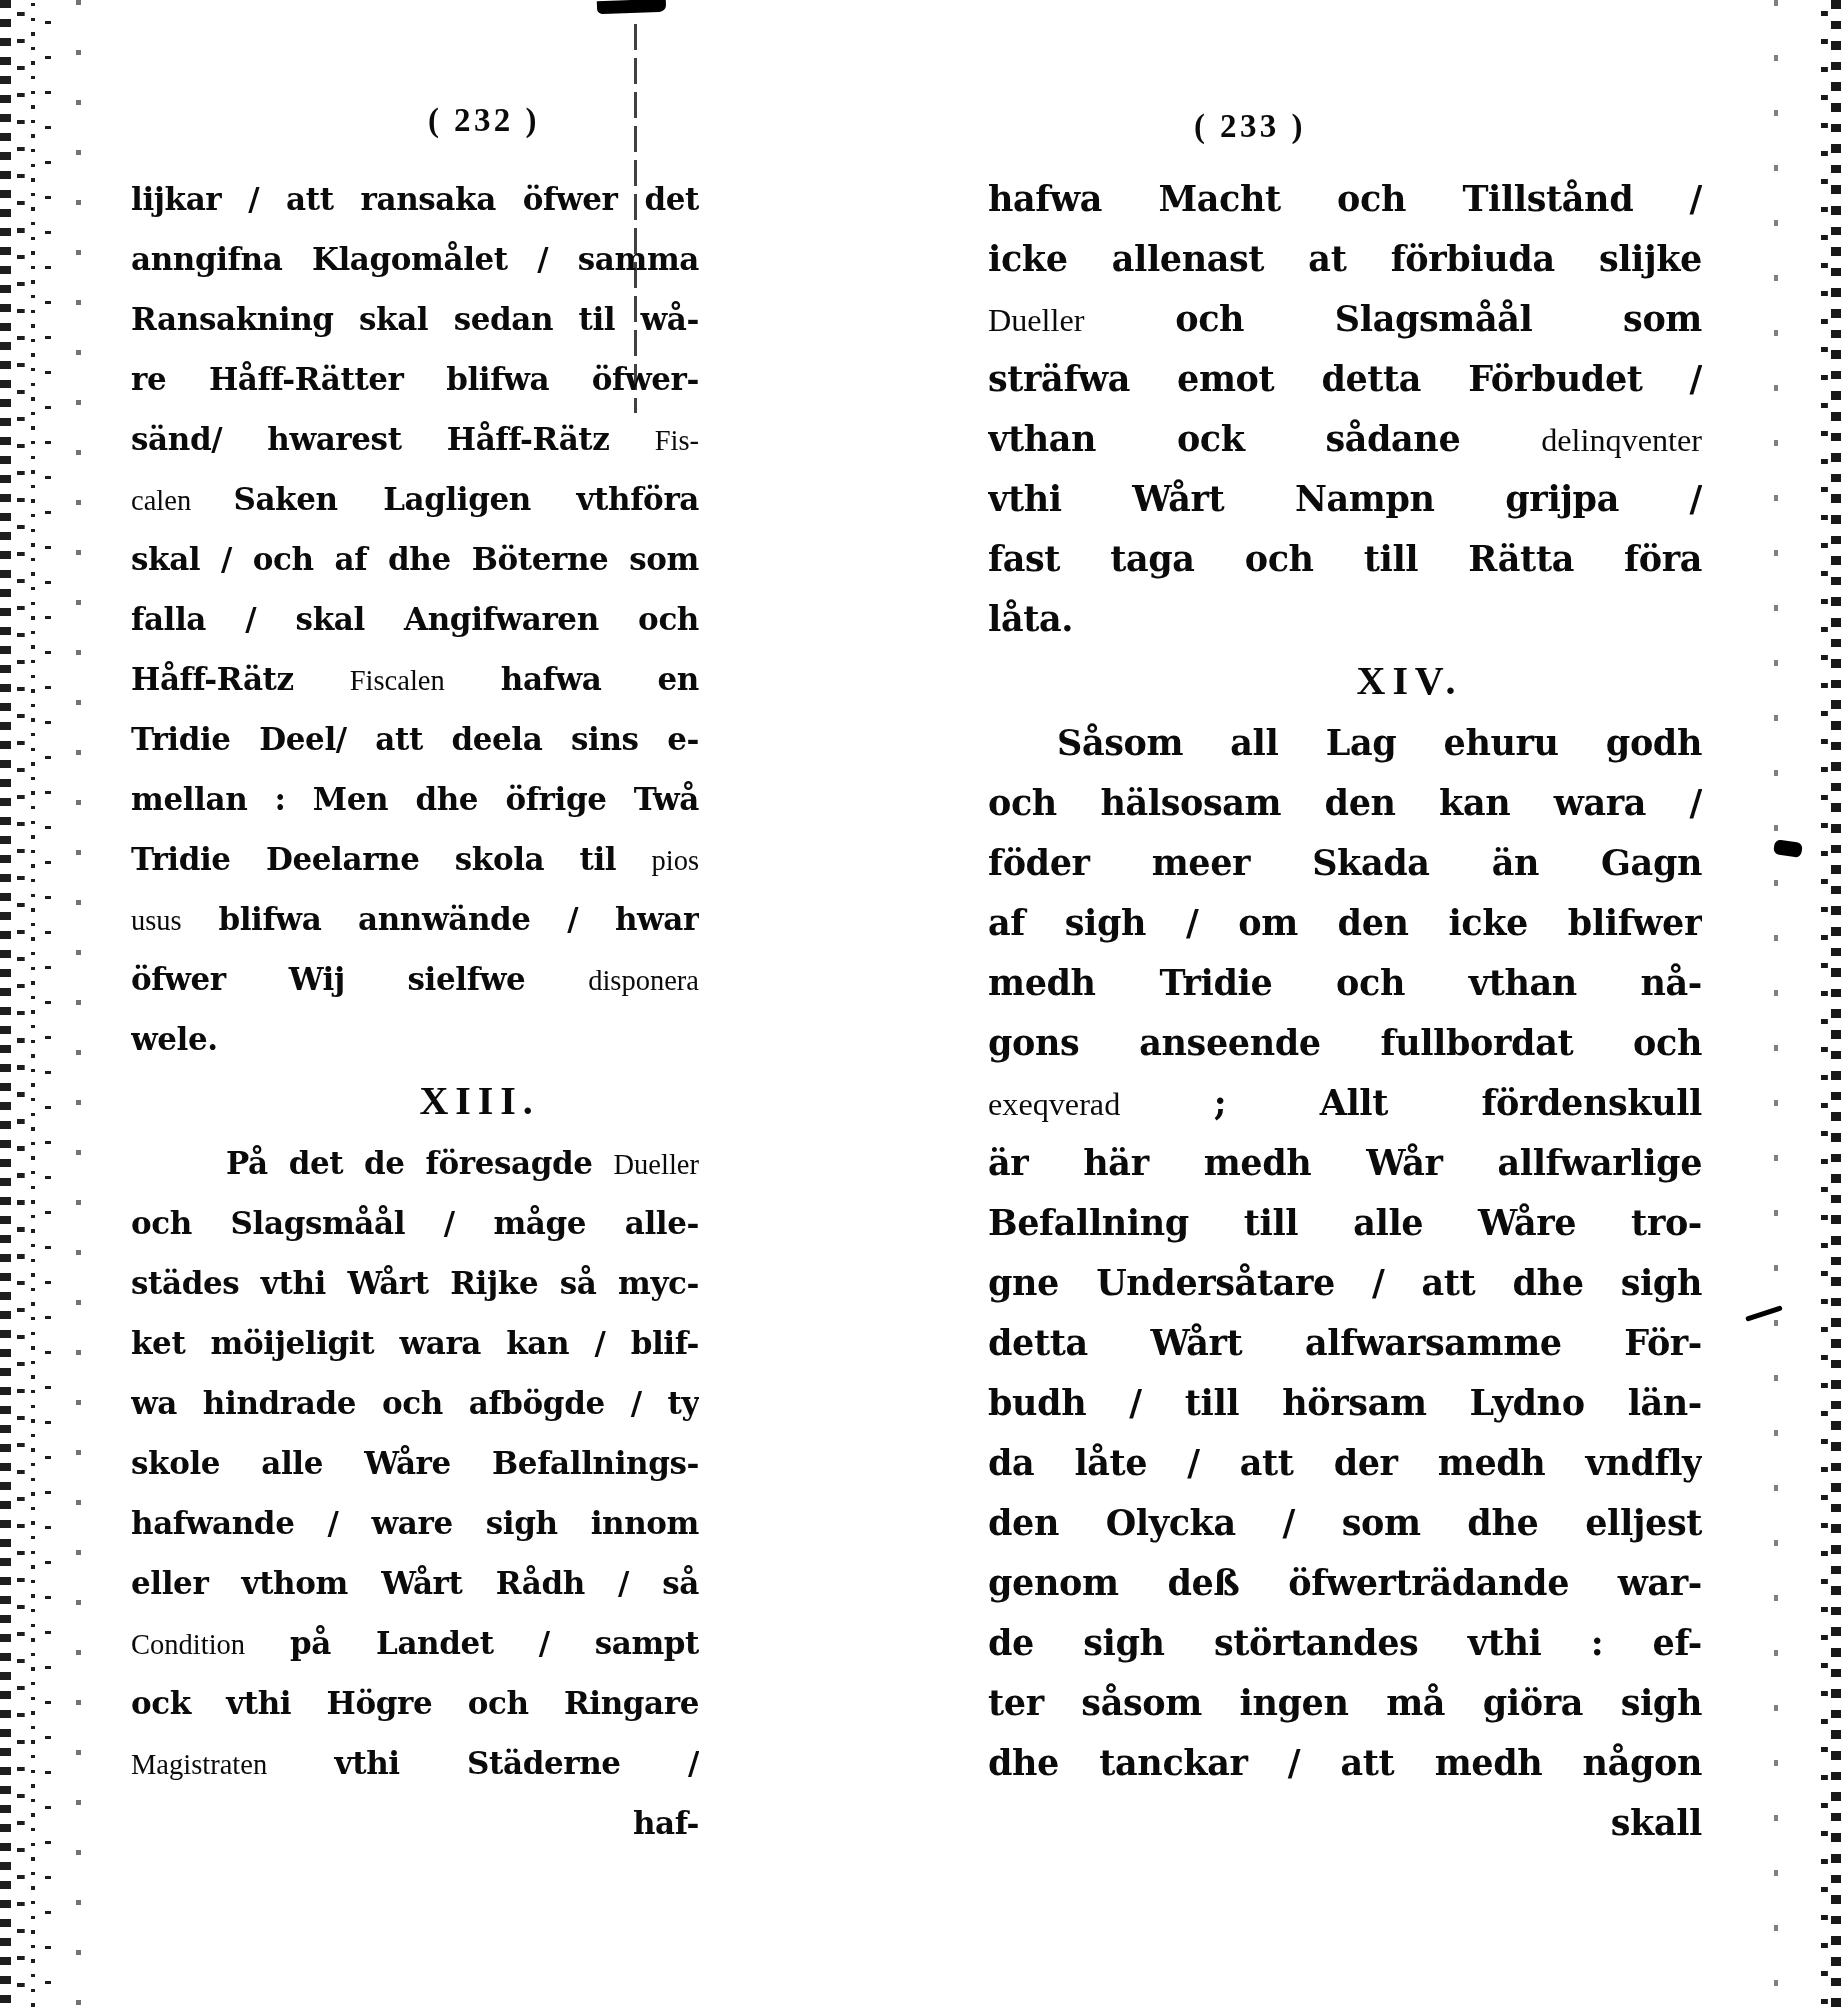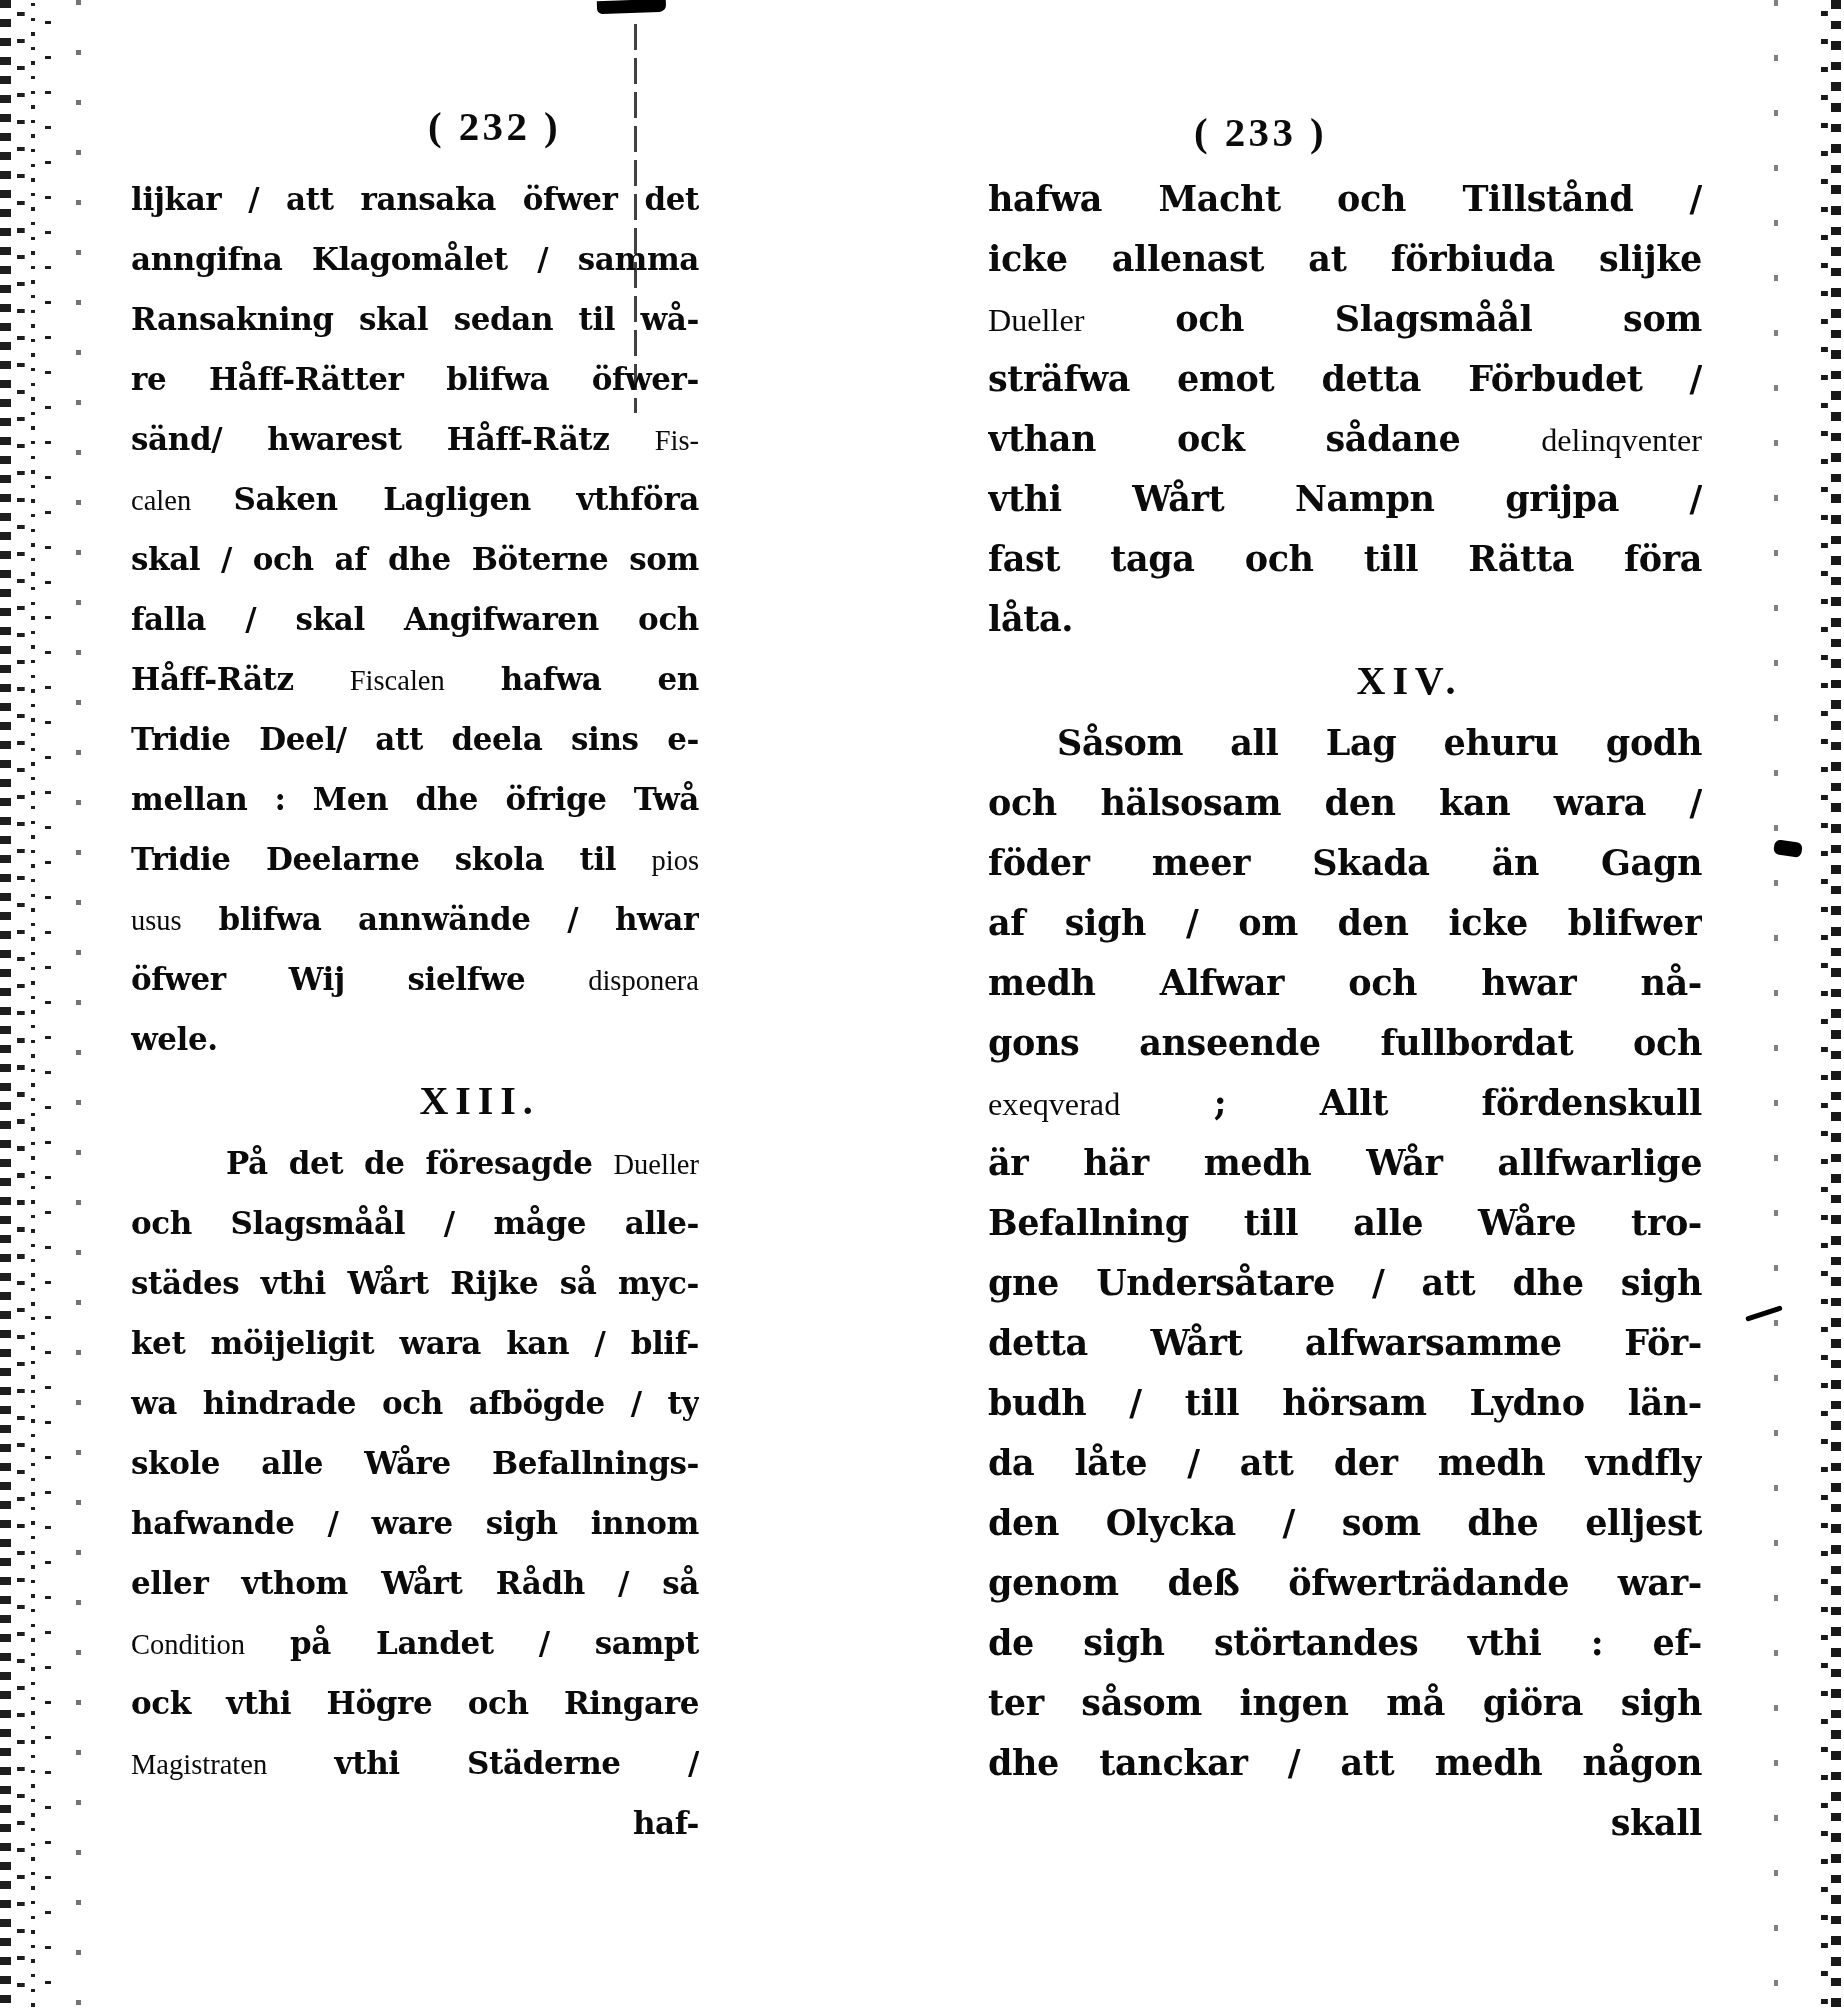--- a/index.html
+++ b/index.html
@@ -10,21 +10,21 @@
     overflow:hidden;
     font-family:"DejaVu Serif", serif;
     color:#0b0b0b;
   }
   .page{position:absolute;inset:0;}
 
   
   .pagenum{
     position:absolute;
     font-family:"Liberation Serif", serif;
-    font-size:41px;font-weight:700;
+    font-size:33px;font-weight:700;
     letter-spacing:3.4px;
     color:#0b0b0b;
     white-space:nowrap;
   }
   .pagenum.left{left:428px;top:102px;}
   .pagenum.right{left:1194px;top:108px;}
 
   
   .col{position:absolute;}
   .col-left{left:131px;top:169px;width:568px;font-size:31px;}
@@ -168,21 +168,21 @@
       <div class="line"><span class="frak">sträfwa emot detta Förbudet /</span></div>
       <div class="line"><span class="frak">vthan ock sådane </span><span class="rom">delinqventer</span></div>
       <div class="line"><span class="frak">vthi Wårt Nampn grijpa /</span></div>
       <div class="line"><span class="frak">fast taga och till Rätta föra</span></div>
       <div class="line nojust"><span class="frak">låta.</span></div>
       <div class="heading">XIV.</div>
       <div class="line" style="padding-left: 69px;"><span class="frak">Såsom all Lag ehuru godh</span></div>
       <div class="line"><span class="frak">och hälsosam den kan wara /</span></div>
       <div class="line"><span class="frak">föder meer Skada än Gagn</span></div>
       <div class="line"><span class="frak">af sigh / om den icke blifwer</span></div>
-      <div class="line"><span class="frak">medh Alfwar och hwar nå-</span></div>
+      <div class="line"><span class="frak">medh Tridie och vthan nå-</span></div>
       <div class="line"><span class="frak">gons anseende fullbordat och</span></div>
       <div class="line"><span class="rom">exeqverad</span><span class="frak"> ;  Allt fördenskull</span></div>
       <div class="line"><span class="frak">är här medh Wår allfwarlige</span></div>
       <div class="line"><span class="frak">Befallning till alle Wåre tro-</span></div>
       <div class="line"><span class="frak">gne Undersåtare / att dhe sigh</span></div>
       <div class="line"><span class="frak">detta Wårt alfwarsamme För-</span></div>
       <div class="line"><span class="frak">budh / till hörsam Lydno län-</span></div>
       <div class="line"><span class="frak">da låte / att der medh vndfly</span></div>
       <div class="line"><span class="frak">den Olycka / som dhe elljest</span></div>
       <div class="line"><span class="frak">genom deß öfwerträdande war-</span></div>

